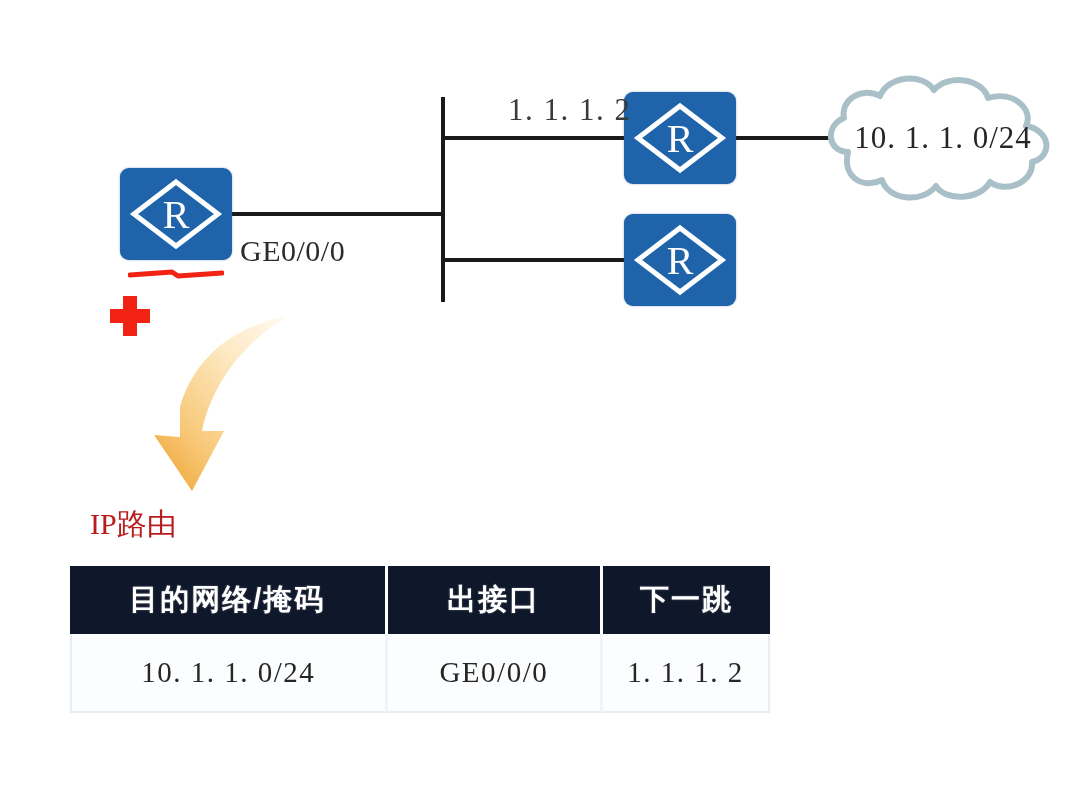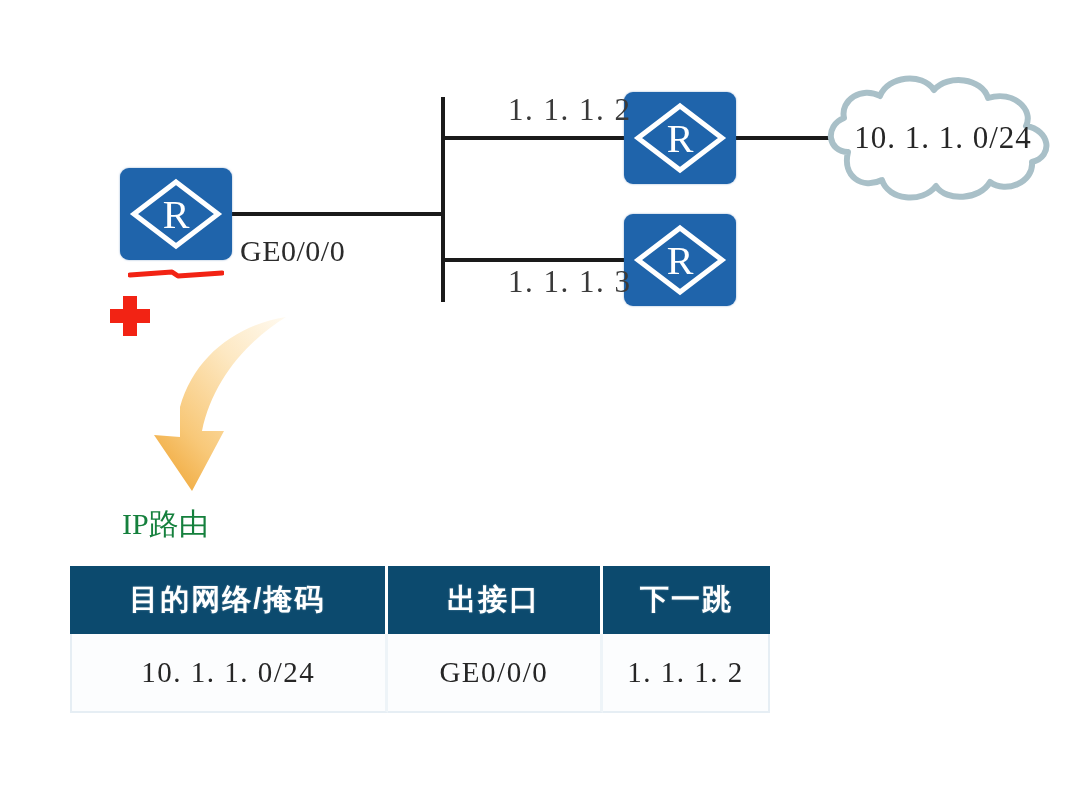--- a/index.html
+++ b/index.html
@@ -116,41 +116,40 @@
     height: 200px;
   }
   .curve-arrow svg { display: block; width: 100%; height: 100%; }
 
   
   .table-title {
     position: absolute;
     left: 90px;
     top: 504px;
     font-size: 30px;
-    color: #15803d;
+    color: #b91c1c;
     white-space: nowrap;
     font-family: "Liberation Serif", "DejaVu Serif", serif;
-    margin-left: 32px;
   }
   .route-table {
     position: absolute;
     left: 70px;
     top: 566px;
     width: 700px;
     border-collapse: separate;
     border-spacing: 0;
   }
   .route-table th, .route-table td {
     box-sizing: border-box;
     text-align: center;
     vertical-align: middle;
   }
   .route-table th {
     height: 68px;
-    background: #0c4a6e;
+    background: #0f172a;
     color: #ffffff;
     font-size: 29px;
     font-weight: bold;
     letter-spacing: 2px;
     border-right: 3px solid #ffffff;
     font-family: "Liberation Sans", "DejaVu Sans", sans-serif;
     text-shadow: 0 0 2px rgba(255,255,255,.35);
   }
   .route-table th:last-child { border-right: none; }
   .route-table td {
@@ -202,21 +201,20 @@
 
   <div class="router" style="left:624px; top:214px;">
     <svg viewBox="0 0 112 92">
       <polygon points="56,14 98,46 56,78 14,46" fill="none" stroke="#ffffff" stroke-width="5"></polygon>
       <text x="56" y="60" text-anchor="middle" fill="#ffffff" font-family="Liberation Serif, serif" font-size="40">R</text>
     </svg>
   </div>
 
   <div class="net-label" style="left:508px; top:92px;">1. 1. 1. 2</div>
 
-  <div class="net-label" style="left:508px; top:264px;">1. 1. 1. 3</div>
 
   <div class="iface-label" style="left:240px; top:234px;">GE0/0/0</div>
 
   <div class="cloud">
     <svg viewBox="0 0 250 140">
       <path d="M30,84
                C10,84 6,58 26,50
                C22,32 44,18 62,28
                C70,8 104,4 116,22
                C130,6 164,10 170,30

